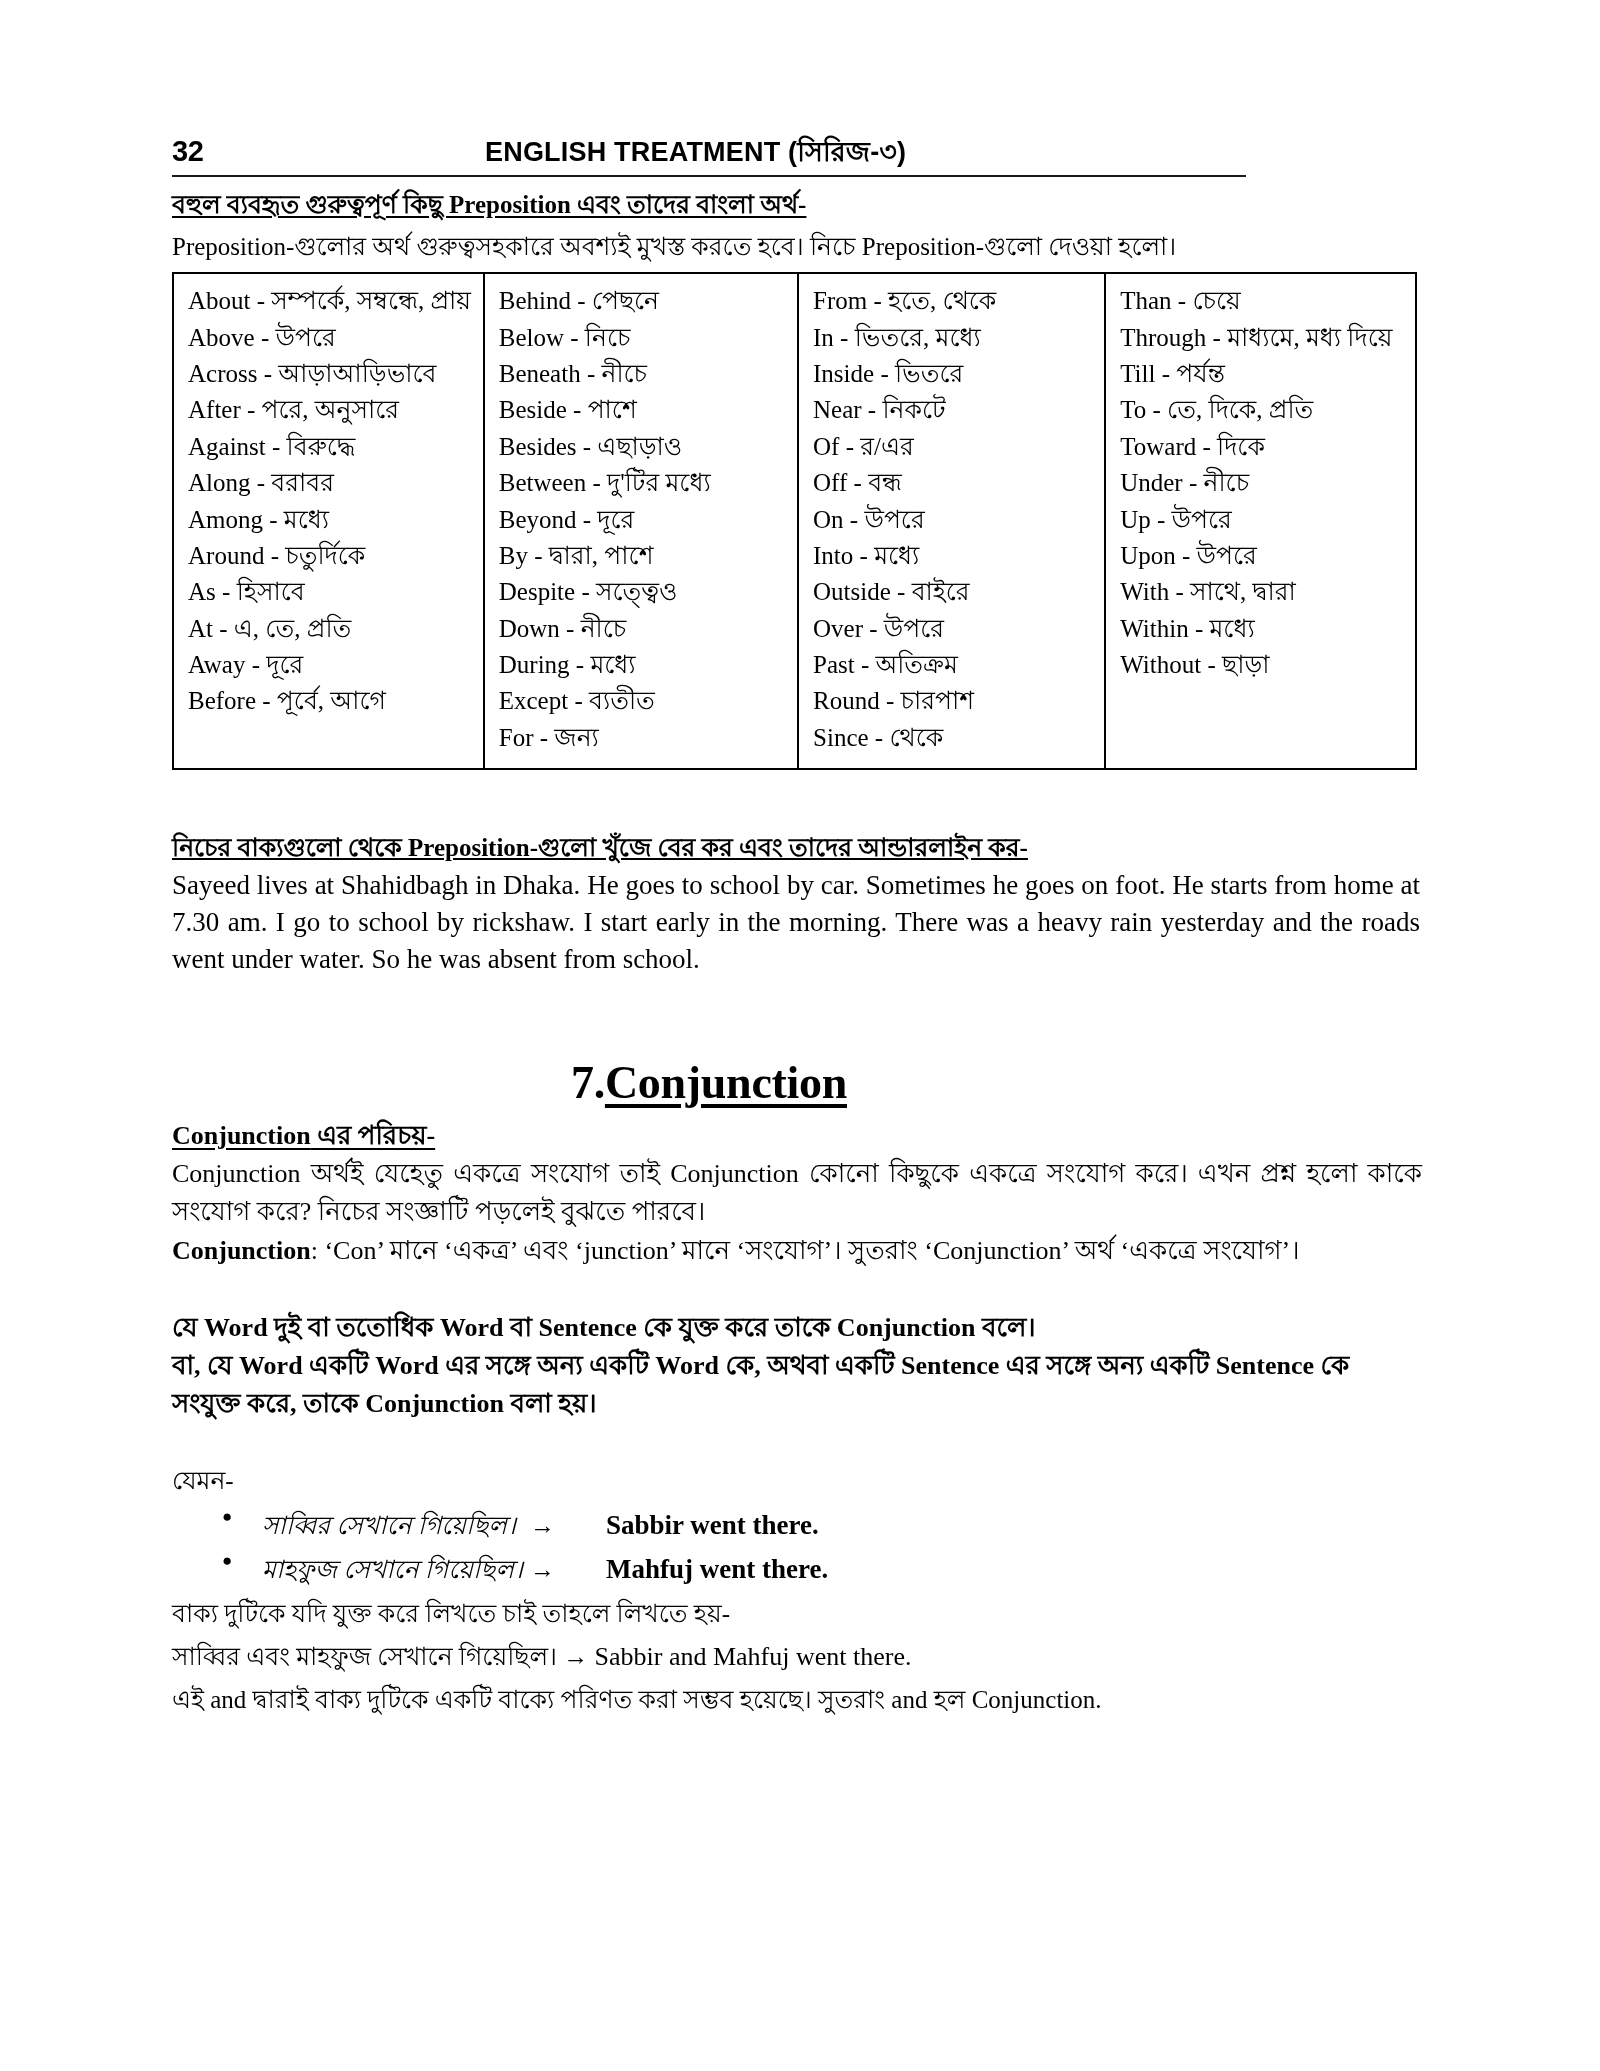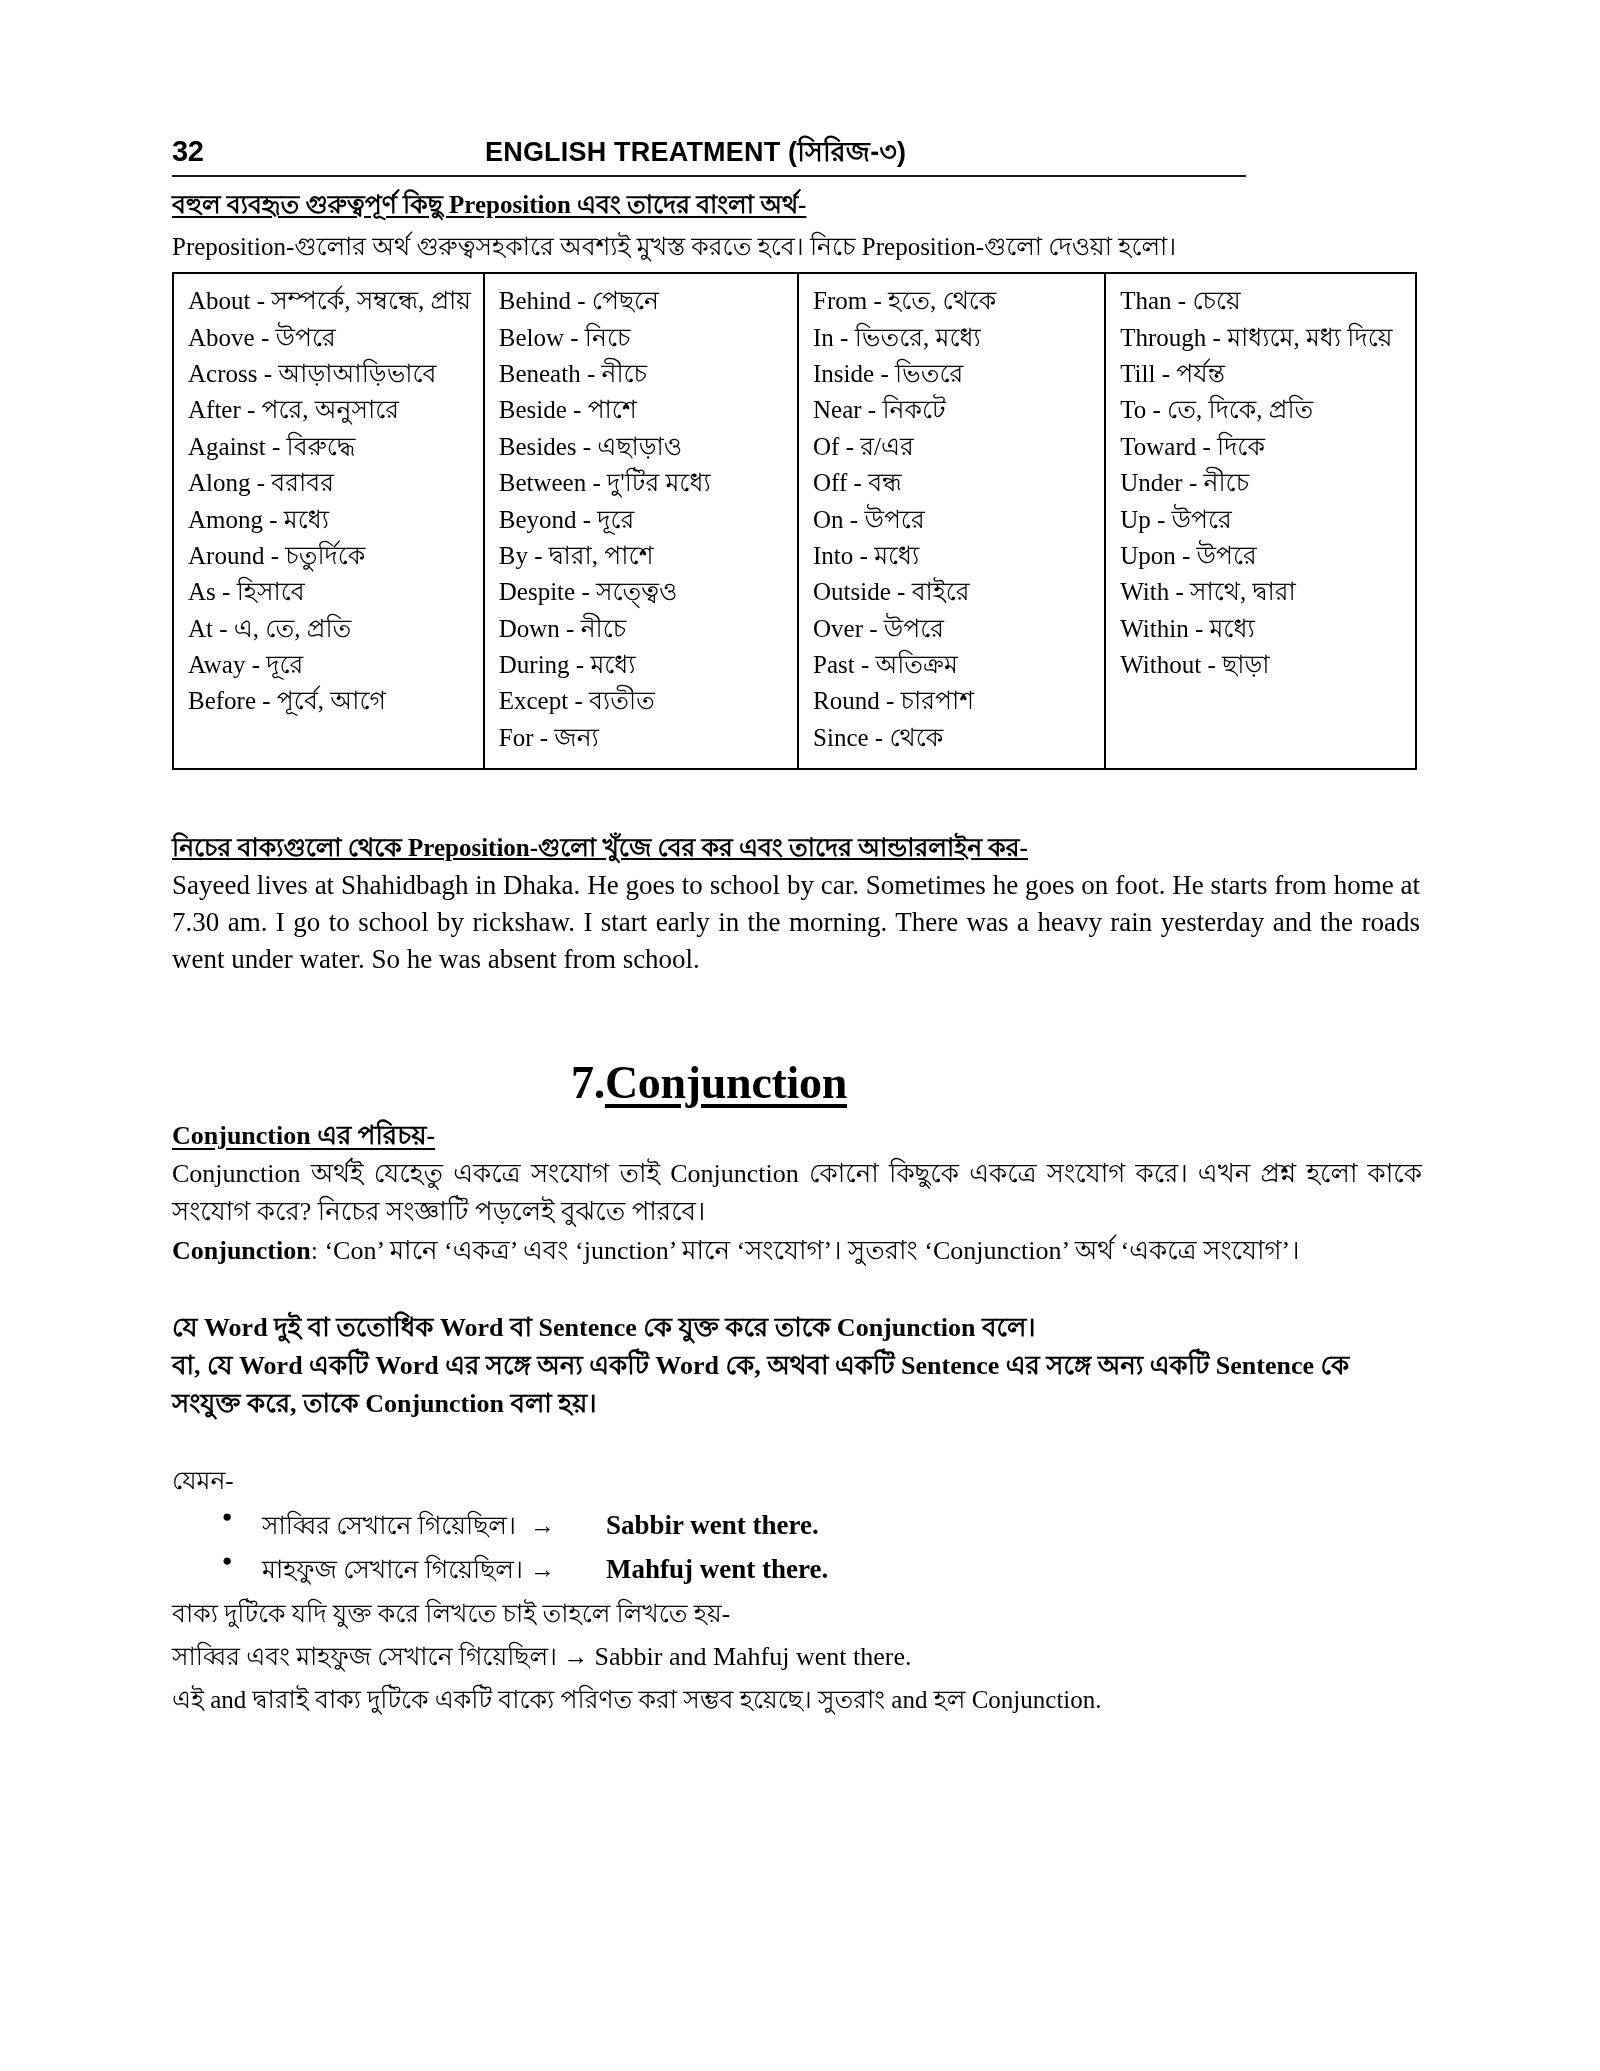--- a/index.html
+++ b/index.html
@@ -172,21 +172,21 @@
     line-height: 1.62;
     position: relative;
   }
   ul.bullets li::before {
     content: "\25CF";
     position: absolute;
     left: -40px;
     top: -1px;
     font-size: 17px;
   }
-  .bullets .bn-part { display: inline-block; min-width: 268px; }
+  .bullets .bn-part { display: inline-block; min-width: 268px; font-style: italic; }
   .bullets .arrow { display: inline-block; width: 76px; }
   .bullets .en-part { font-size: 27px; font-weight: bold; }
 
   .tail-line {
     font-size: 25px;
     line-height: 1.52;
     margin-top: 4px;
   }
   .tail-line .en { font-size: 26px; }
 </style>

